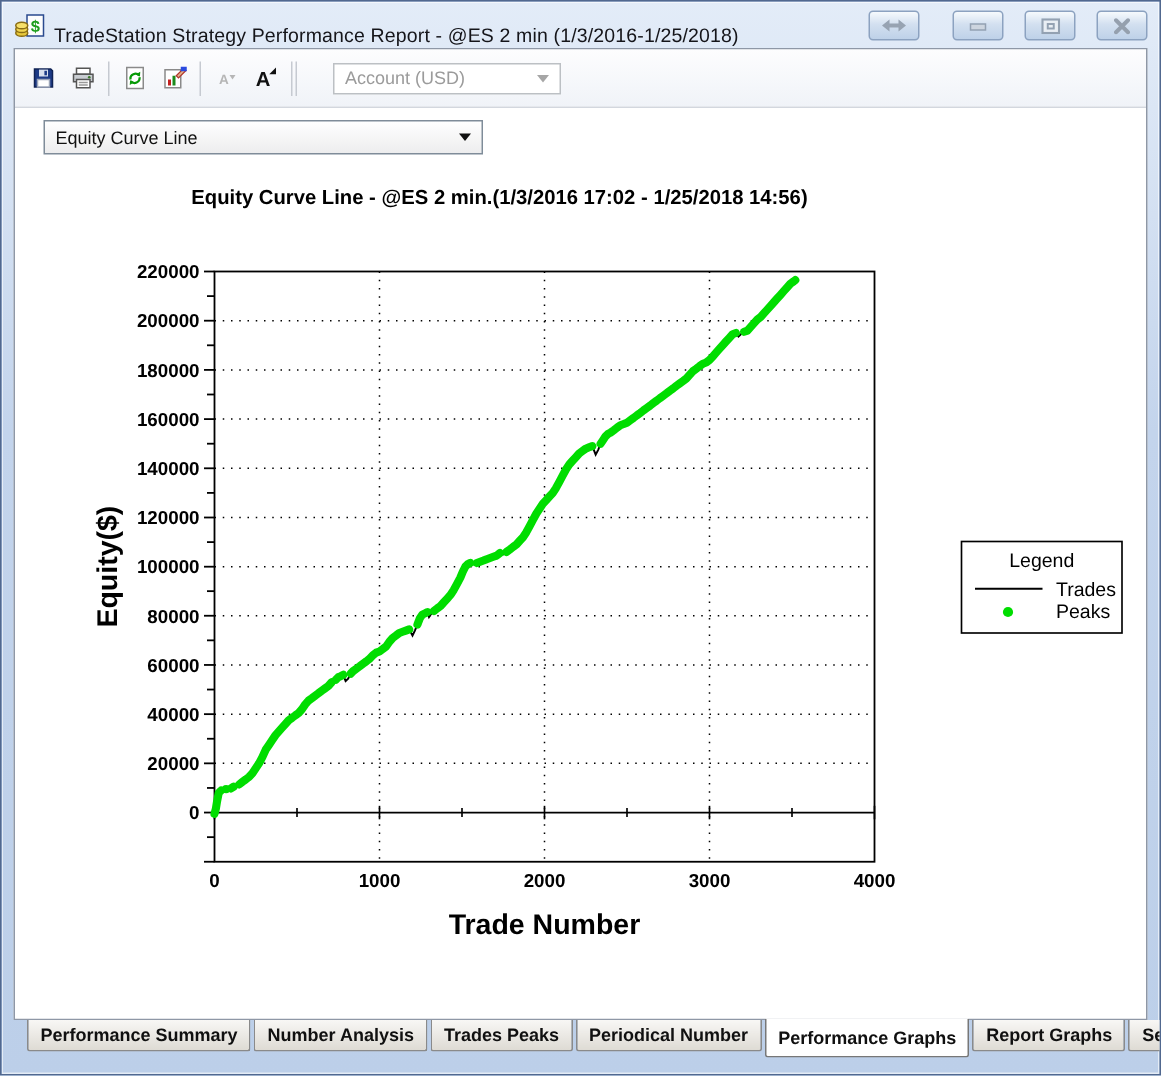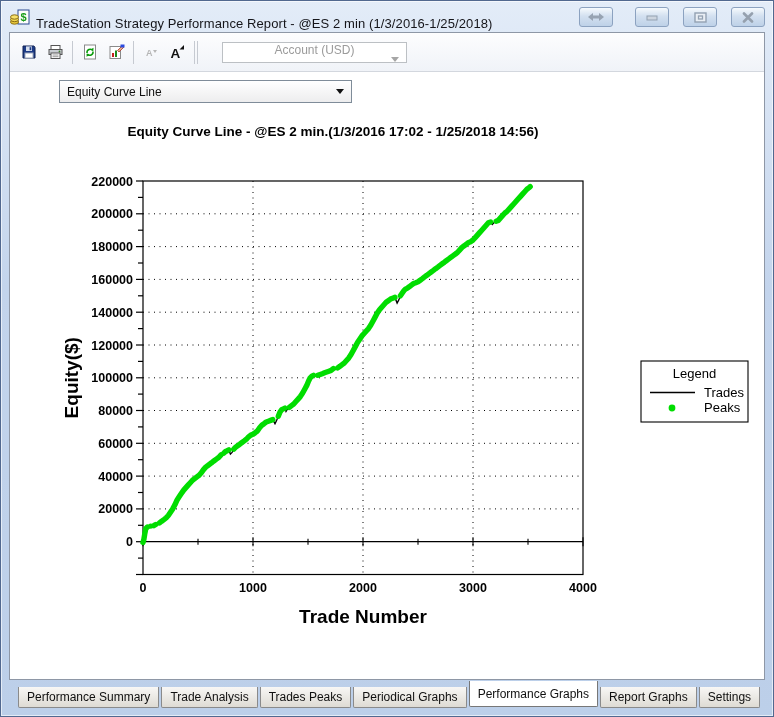--- a/index.html
+++ b/index.html
@@ -23,35 +23,35 @@
     display:flex;align-items:center;justify-content:center;flex:0 0 auto;cursor:default;}
   .winbtn.dock{margin-right:16px;}
   .btn-gap{width:2px;}
   
   .main{flex:1;min-height:0;border:1px solid #8e97a6;background:#fff;display:flex;flex-direction:column;}
   .toolbar{height:39px;flex:0 0 auto;background:linear-gradient(#fdfdfe,#f0f3f8);
     border-bottom:1px solid #d3d7de;display:flex;align-items:center;padding:0 6px;}
   .tbtn{width:26px;height:26px;display:flex;align-items:center;justify-content:center;border-radius:2px;}
   .sep{width:1px;height:23px;background:#c6cad1;margin:0 4px;flex:0 0 auto;}
   .combo{height:21px;border:1px solid #8f969c;background:linear-gradient(#ffffff,#eff1f4);
-    display:flex;align-items:center;padding:0 7px;font-size:12px;color:#111;margin-left:30px;}
+    display:flex;align-items:center;padding:0 7px;font-size:12px;color:#111;}
   .combo .arrow{margin-left:auto;width:0;height:0;border-left:4px solid transparent;
     border-right:4px solid transparent;border-top:5px solid #2b2b2b;}
   .combo.disabled{color:#9b9b9b;background:#fff;border-color:#bcc0c4;}
   .combo.disabled .arrow{border-top-color:#a6a6a6;}
-  .combo-account{width:185px;margin-left:20px;flex-direction:column;}
+  .combo-account{width:152px;margin-left:20px;}
   .combo-range{width:125px;margin-left:16px;}
   
   .chart-area{flex:1;position:relative;background:#fff;min-height:0;}
   .graph-combo{position:absolute;left:19px;top:8px;width:293px;height:23px;z-index:2;
     border-color:#7f8c99;background:linear-gradient(#ffffff,#ededee);}
   .graph-combo .arrow{border-top-color:#111;}
   svg.chart{display:block;}
   
-  .tabs{height:28px;flex:0 0 auto;display:flex;align-items:flex-end;padding:0 0 0 9px;}
+  .tabs{height:28px;flex:0 0 auto;display:flex;align-items:flex-start;padding:0 0 0 9px;font-weight:bold;}
   .tab{font-size:12px;color:#101010;height:21px;padding:3px 8px 0 8px;margin-right:2px;
     background:linear-gradient(#f8f7f5,#dedbd4);
     border:1px solid #8a8a8a;border-top:none;border-radius:0 0 2px 2px;white-space:nowrap;cursor:default;}
   .tab.active{position:relative;top:-1px;z-index:3;height:26px;padding-top:6px;
     background:#fff;border-color:#777;}
 </style>
 </head>
 <body>
 
 <div class="window">
@@ -244,20 +244,20 @@
           <line x1="640" x2="685" y1="320.5" y2="320.5" stroke="#000000" stroke-width="1.4"></line>
           <text x="694" y="325" font-size="13" font-family="Liberation Sans, sans-serif">Trades</text>
           <circle cx="662" cy="336" r="3.4" fill="#00dd00"></circle>
           <text x="694" y="340" font-size="13" font-family="Liberation Sans, sans-serif">Peaks</text>
         </svg>
     </div>
   </div>
 
   <div class="tabs">
     <div class="tab">Performance Summary</div>
-    <div class="tab">Trade Analysis</div>
+    <div class="tab">Number Analysis</div>
     <div class="tab">Trades Peaks</div>
-    <div class="tab">Periodical Graphs</div>
+    <div class="tab">Periodical Number</div>
     <div class="tab active">Performance Graphs</div>
     <div class="tab">Report Graphs</div>
     <div class="tab">Settings</div>
   </div>
 </div>
 
 </body></html>

